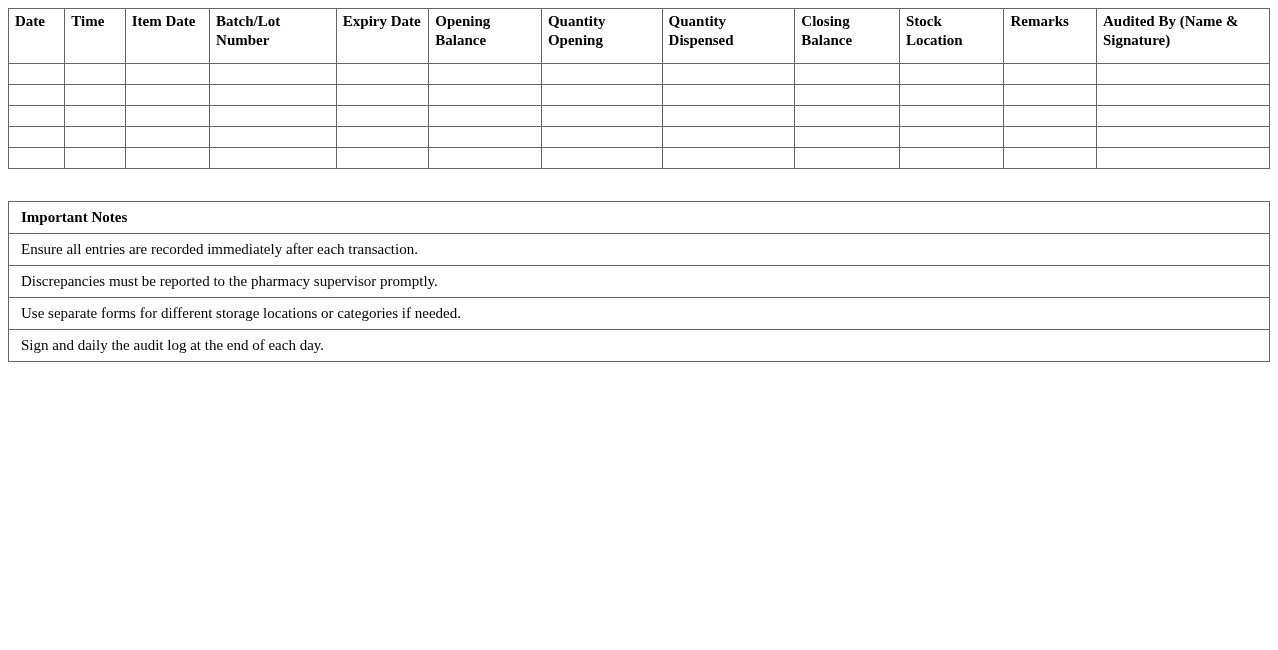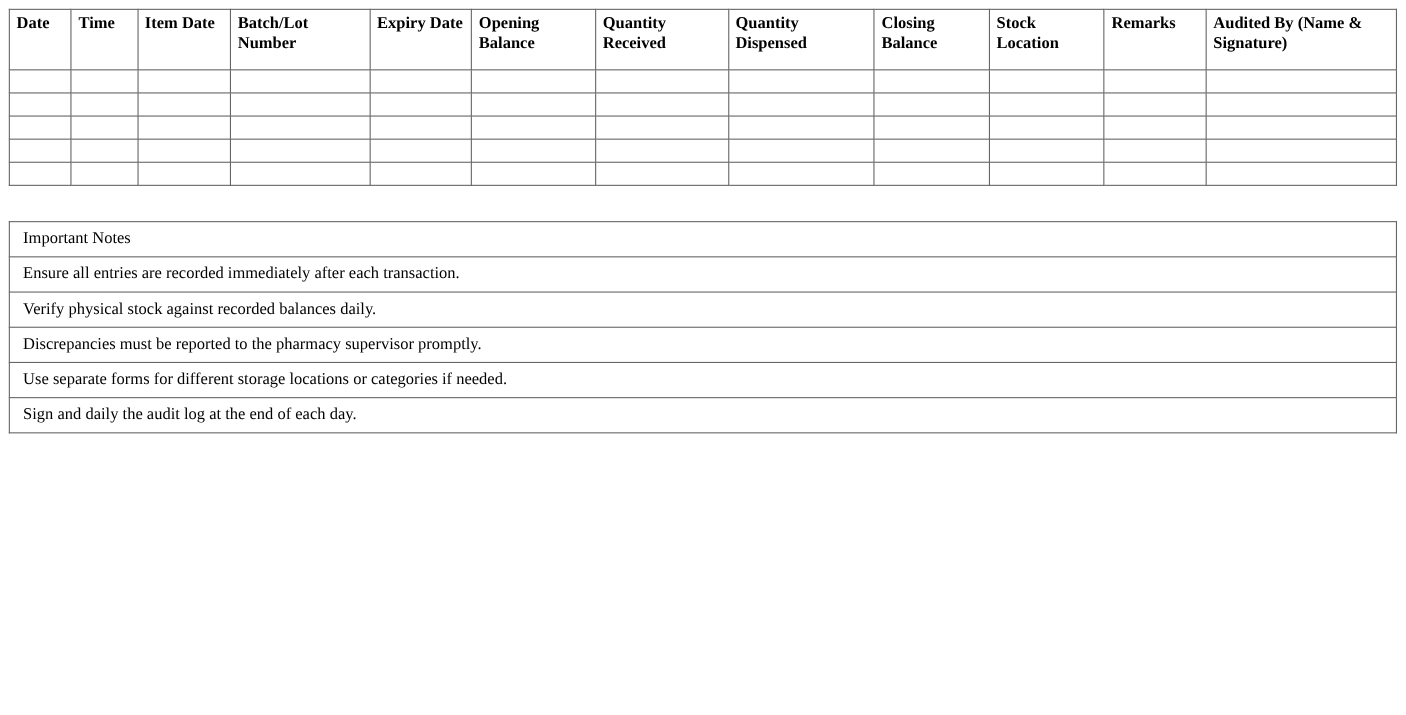--- a/index.html
+++ b/index.html
@@ -52,21 +52,21 @@
     width: 1262px;
     border: 1px solid #666666;
   }
   .notes-table td {
     border: 1px solid #666666;
     padding: 6px 8px 7px 12px;
     font-size: 15px;
     line-height: 1.2;
   }
   .notes-title {
-    font-weight: normal;
+    font-weight: bold;
     padding-top: 5px;
     padding-bottom: 6px;
   }
 </style>
 </head>
 <body>
 
 <div class="page">
 
   <table class="log-table">
@@ -85,21 +85,21 @@
       <col style="width:172px">
     </colgroup>
     <thead>
       <tr>
         <th>Date</th>
         <th>Time</th>
         <th>Item Date</th>
         <th>Batch/Lot Number</th>
         <th>Expiry Date</th>
         <th>Opening Balance</th>
-        <th>Quantity Received</th>
+        <th>Quantity Opening</th>
         <th>Quantity Dispensed</th>
         <th>Closing Balance</th>
         <th>Stock Location</th>
         <th>Remarks</th>
         <th>Audited By (Name &amp; Signature)</th>
       </tr>
     </thead>
     <tbody>
       <tr>
         <td></td>
@@ -178,23 +178,20 @@
 
   <table class="notes-table">
     <tbody>
       <tr>
         <td class="notes-title">Important Notes</td>
       </tr>
       <tr>
         <td>Ensure all entries are recorded immediately after each transaction.</td>
       </tr>
       <tr>
-        <td>Verify physical stock against recorded balances daily.</td>
-      </tr>
-      <tr>
         <td>Discrepancies must be reported to the pharmacy supervisor promptly.</td>
       </tr>
       <tr>
         <td>Use separate forms for different storage locations or categories if needed.</td>
       </tr>
       <tr>
         <td>Sign and daily the audit log at the end of each day.</td>
       </tr>
     </tbody>
   </table>

